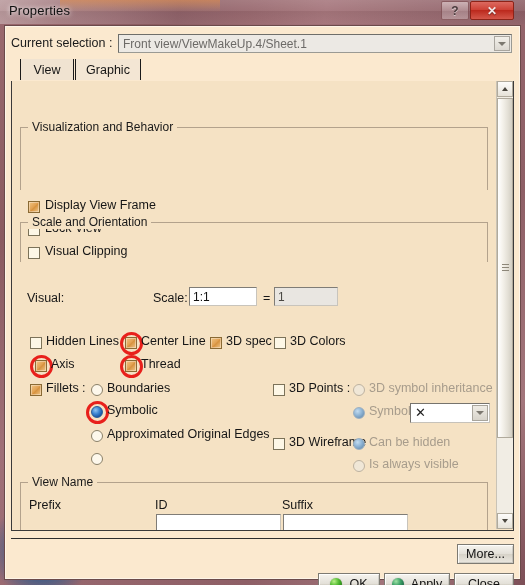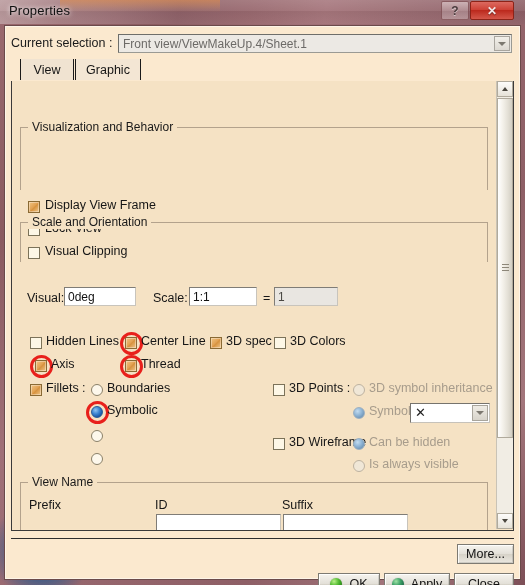--- a/index.html
+++ b/index.html
@@ -373,21 +373,20 @@
         <div class="cb" style="left:16px; top:143px;"></div>
         <span class="cb-label" style="left:33px; top:140px;">Lock View</span>
 
         <div class="cb" style="left:16px; top:166px;"></div>
         <span class="cb-label" style="left:33px; top:163px;">Visual Clipping</span>
 
         <div class="group" style="left:8px; top:141px; width:468px; height:40px;">
           <span class="group-title">Scale and Orientation</span>
         </div>
         <span class="fld-label" style="left:15px; top:210px;">Visual:</span>
-        <input class="tin" style="left: 52px; top: 206px; width: 72px; height: 19px;" value="0deg">
         <span class="fld-label" style="left:141px; top:210px;">Scale:</span>
         <input class="tin" style="left: 177px; top: 206px; width: 68px; height: 19px;" value="1:1">
         <span class="fld-label" style="left:251px; top:210px;">=</span>
         <input class="tin ro" style="left: 262px; top: 206px; width: 64px; height: 19px;" readonly="" value="1">
 
 
         <div class="cb" style="left:18px; top:256px;"></div>
         <span class="cb-label" style="left:34px; top:253px;">Hidden Lines</span>
 
         <div class="cb checked" style="left:113px; top:256px;"></div>
@@ -412,20 +411,21 @@
         <span class="cb-label" style="left:34px; top:300px;">Fillets :</span>
 
         <div class="rb" style="left:79px; top:303px;"></div>
         <span class="cb-label" style="left:95px; top:300px;">Boundaries</span>
 
         <div class="rb sel" style="left:79px; top:325px;"></div>
         <div class="ann" style="left:74px; top:320px;"></div>
         <span class="cb-label" style="left:95px; top:322px;">Symbolic</span>
 
         <div class="rb" style="left:79px; top:349px;"></div>
+        <span class="cb-label" style="left:95px; top:346px;">Approximated Original Edges</span>
 
         <div class="rb" style="left:79px; top:372px;"></div>
 
         <div class="cb" style="left:261px; top:303px;"></div>
         <span class="cb-label" style="left:277px; top:300px;">3D Points :</span>
 
         <div class="rb dim" style="left:341px; top:303px;"></div>
         <span class="cb-label dim" style="left:357px; top:300px;">3D symbol inheritance</span>
 
         <div class="rb dim sel" style="left:341px; top:326px;"></div>

